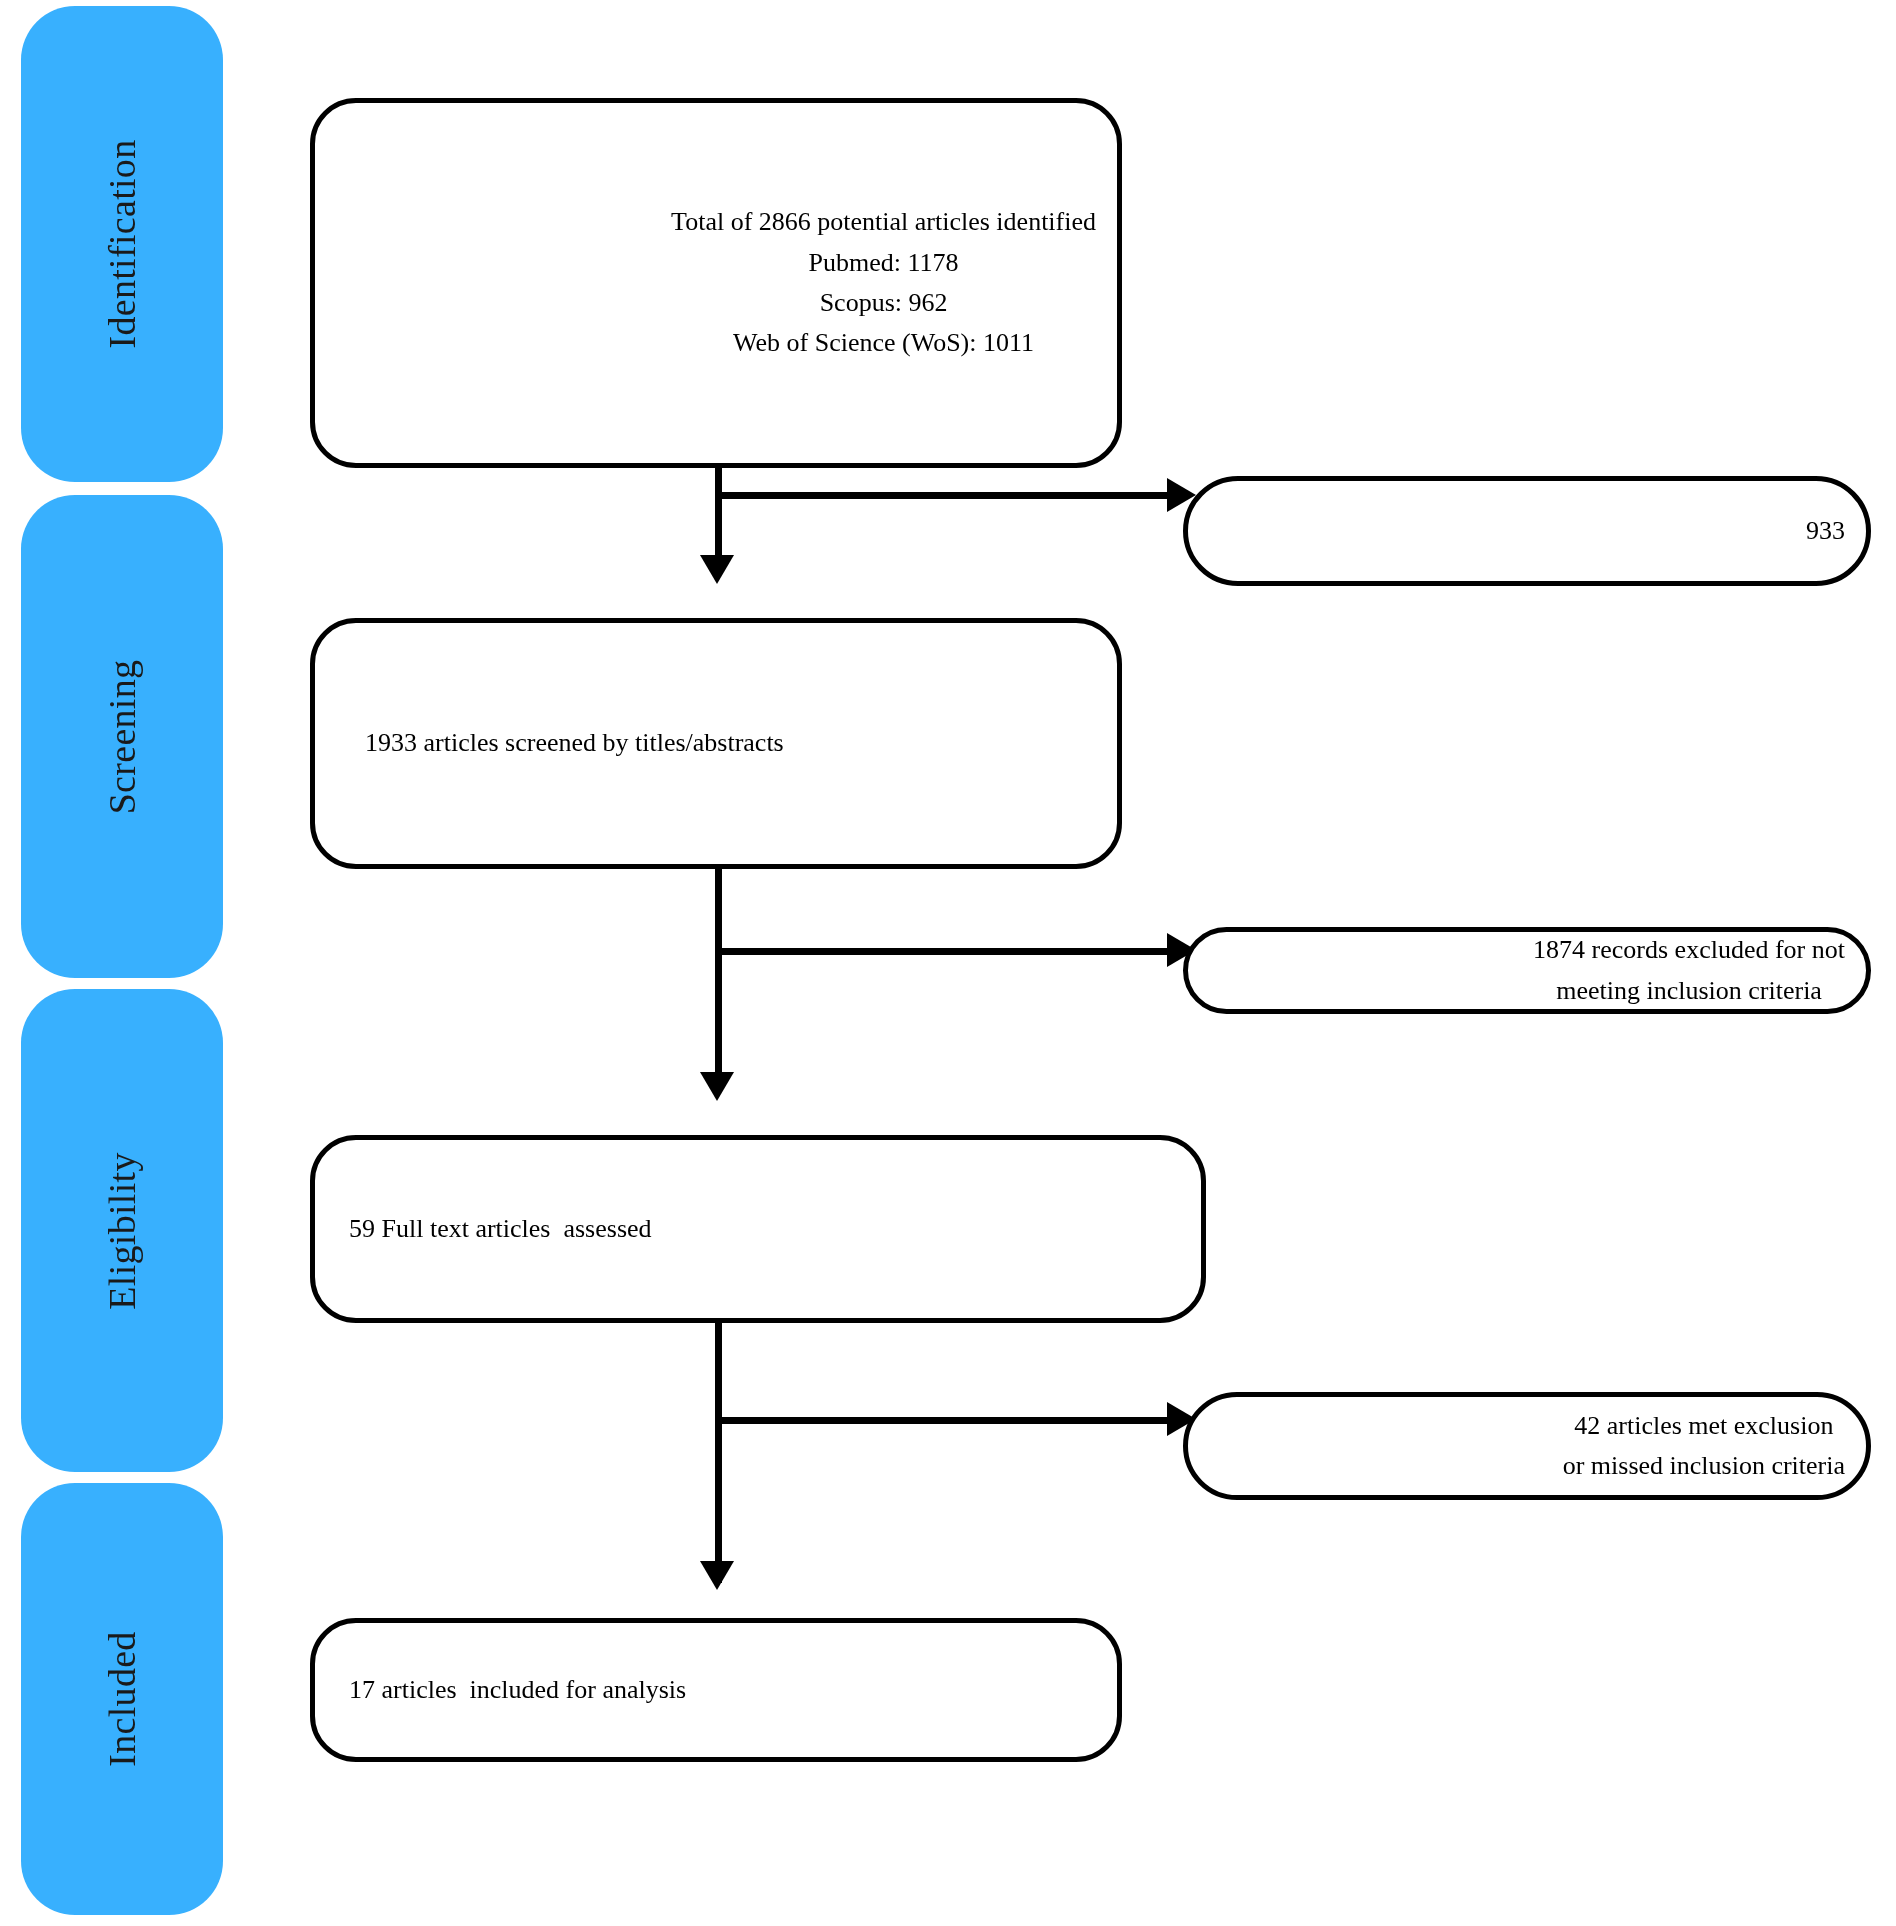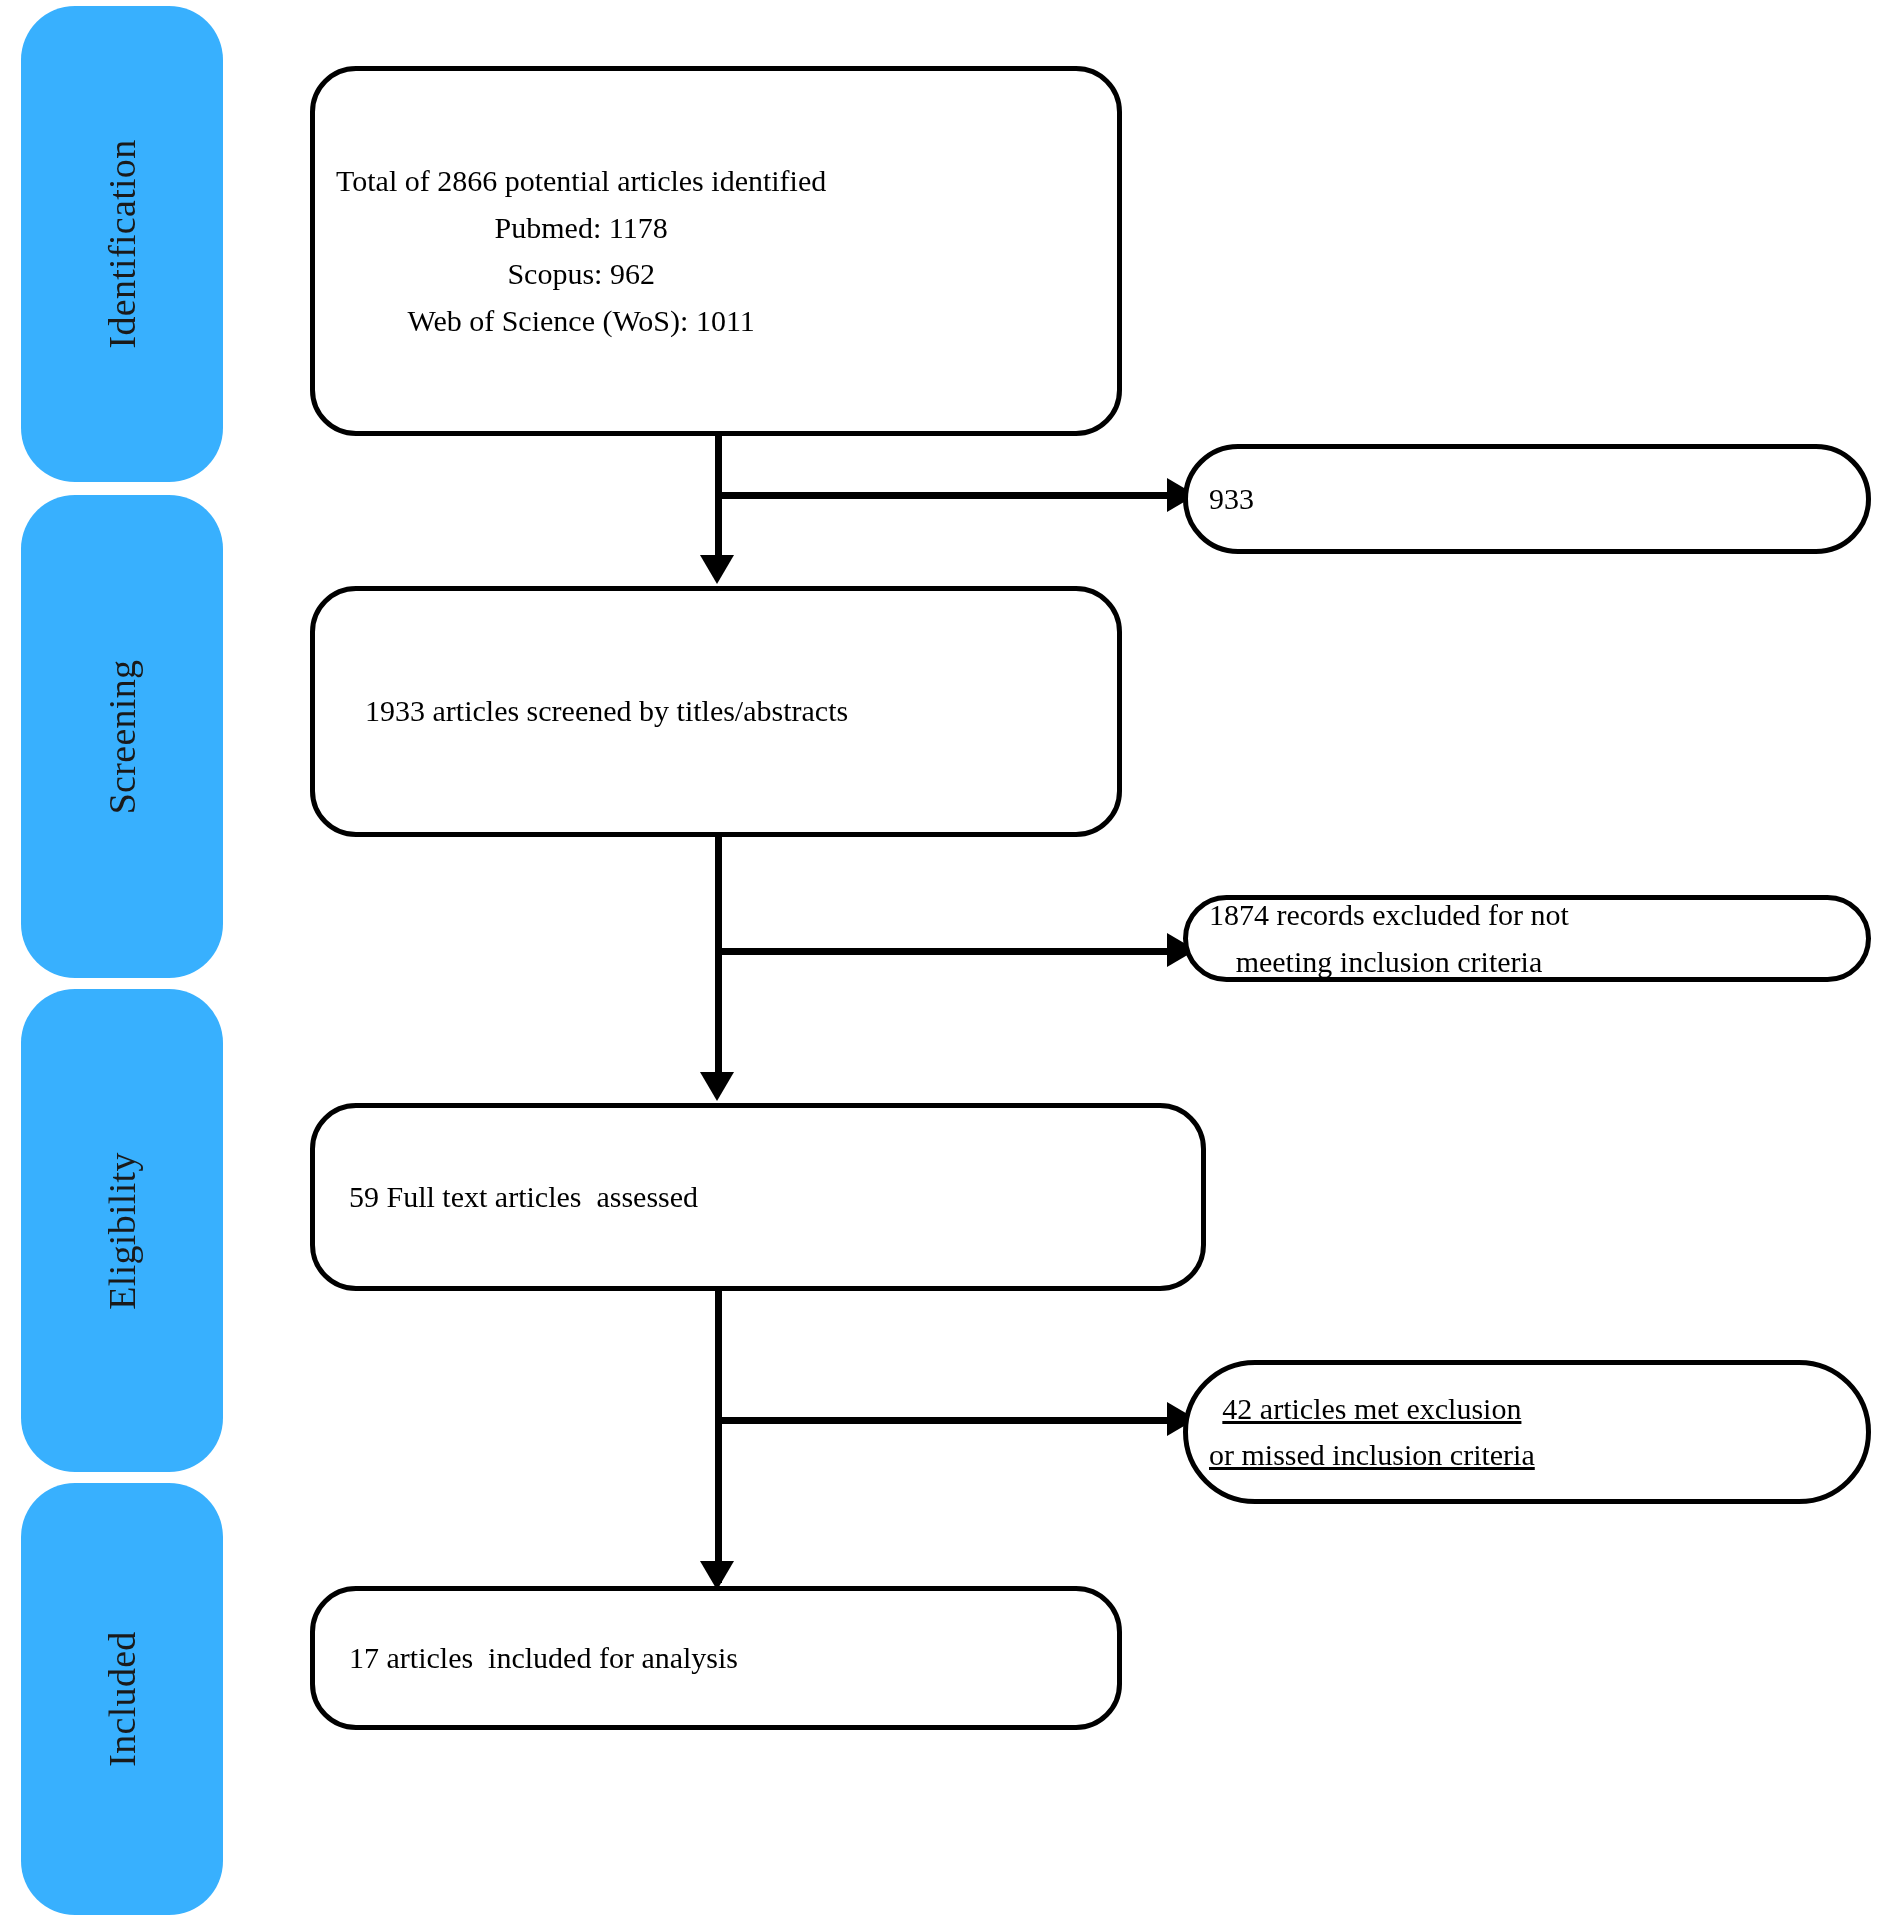--- a/index.html
+++ b/index.html
@@ -40,26 +40,27 @@
   }
 
   
   .flow-box {
     position: absolute;
     box-sizing: border-box;
     background: #ffffff;
     border: 5.6px solid #000000;
     display: flex;
     align-items: center;
-    justify-content: flex-start;
+    justify-content: flex-end;
     text-align: center;
     color: #000000;
     font-family: "Liberation Serif", "DejaVu Serif", serif;
-    font-size: 30px;
+    font-size: 26px;
     line-height: 1.55;
+    margin-top: 32px;
   }
   .flow-box.main { border-radius: 46px; }
   .flow-box.side { border-radius: 74px; }
   .flow-box .lines { padding: 0 21px; }
   .flow-box .lines .ln { display: block; white-space: pre; }
   .flow-box.left-align .lines { width: 100%; text-align: left; padding-left: 34px; }
 
   
   .vline {
     position: absolute;
@@ -160,21 +161,21 @@
     </span>
   </div>
 
   <div class="flow-box side" style="left:1183px; top:895px; width:688px; height:87px;">
     <span class="lines">
       <span class="ln">1874 records excluded for not</span>
       <span class="ln">meeting inclusion criteria</span>
     </span>
   </div>
 
-  <div class="flow-box side" style="left:1183px; top:1360px; width:688px; height:144px;text-decoration:underline;">
+  <div class="flow-box side" style="left:1183px; top:1360px; width:688px; height:108px;">
     <span class="lines">
       <span class="ln">42 articles met exclusion</span>
       <span class="ln">or missed inclusion criteria</span>
     </span>
   </div>
 
 </div>
 
 
 </body></html>

